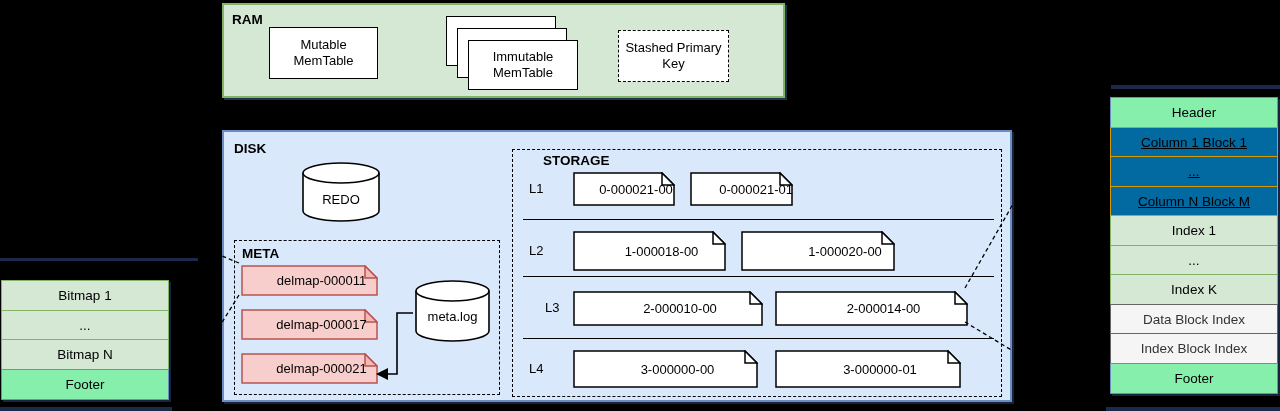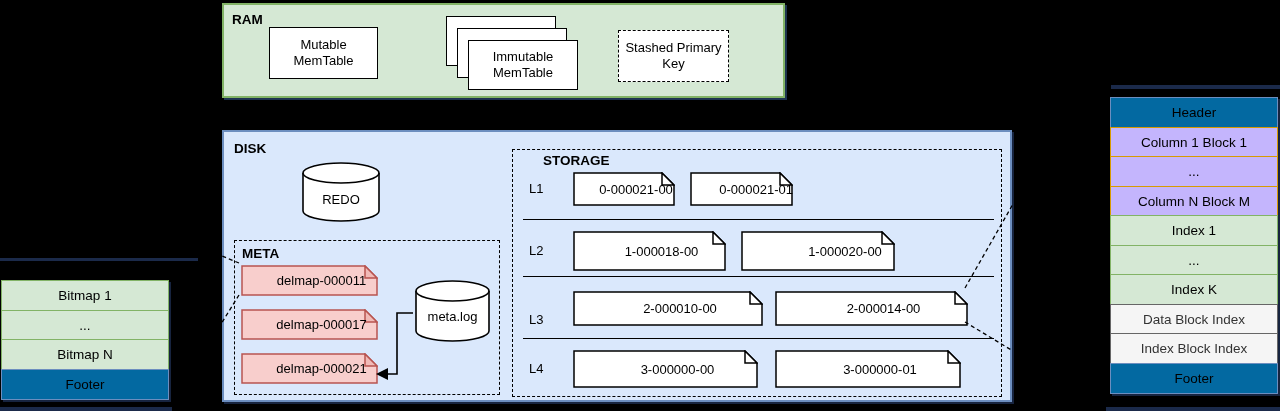--- a/index.html
+++ b/index.html
@@ -29,22 +29,22 @@
 
   
   .lvl-label{font-size:13px;width:30px;height:16px;}
   .sep{border-top:1.5px solid #000;height:0;left:10px;width:471px;}
 
   
   .stack{box-shadow:2px 2px 0 rgba(25,40,70,.9);}
   .row{position:relative;box-sizing:border-box;width:100%;height:31px;border-width:1.5px;border-style:solid;display:flex;align-items:center;justify-content:center;font-size:13.5px;margin-top:-1.5px;}
   .row:first-child{margin-top:0;}
   .row-green{background:#d5e8d4;border-color:#82b366;}
-  .row-blue{background:#0369a1;border-color:#6c8ebf;}
-  .row-orange{background:#c4b5fd;border-color:#d79b00;}
+  .row-blue{background:#86efac;border-color:#6c8ebf;}
+  .row-orange{background:#0369a1;border-color:#d79b00;text-decoration:underline;}
   .row-gray{background:#f5f5f5;border-color:#666666;color:#333;}
 
   .darkbar{background:#1b2a4a;}
   .overlay{left:0;top:0;pointer-events:none;}
   .cyl-label{position:absolute;left:0;right:0;text-align:center;font-size:13px;}
 </style>
 </head>
 <body>
 
 <div id="canvas">
@@ -146,21 +146,21 @@
       <div class="doc abs center" style="left:228px;top:81px;width:184px;height:40px;">
           <svg width="154" height="40" viewBox="0 0 154 40">
             <path d="M1,1 H141 L153,13 V39 H1 Z" fill="#ffffff" stroke="#000000" stroke-width="1.5"></path>
             <path d="M141,1 L153,13 H141 Z" fill="#ffffff" stroke="#000000" stroke-width="1.5"></path>
           </svg>
           <span>1-000020-00</span>
         </div>
 
       <div class="abs sep" style="top:126px;"></div>
 
-      <div class="abs lvl-label" style="left:16px;top:150px;margin-top:12px;">L3</div>
+      <div class="abs lvl-label" style="left:32px;top:150px;">L3</div>
       <div class="doc abs center" style="left:60px;top:141px;width:190px;height:35px;">
           <svg width="190" height="35" viewBox="0 0 190 35">
             <path d="M1,1 H177 L189,13 V34 H1 Z" fill="#ffffff" stroke="#000000" stroke-width="1.5"></path>
             <path d="M177,1 L189,13 H177 Z" fill="#ffffff" stroke="#000000" stroke-width="1.5"></path>
           </svg>
           <span>2-000010-00</span>
         </div>
       <div class="doc abs center" style="left:262px;top:141px;width:193px;height:35px;">
           <svg width="193" height="35" viewBox="0 0 193 35">
             <path d="M1,1 H180 L192,13 V34 H1 Z" fill="#ffffff" stroke="#000000" stroke-width="1.5"></path>

